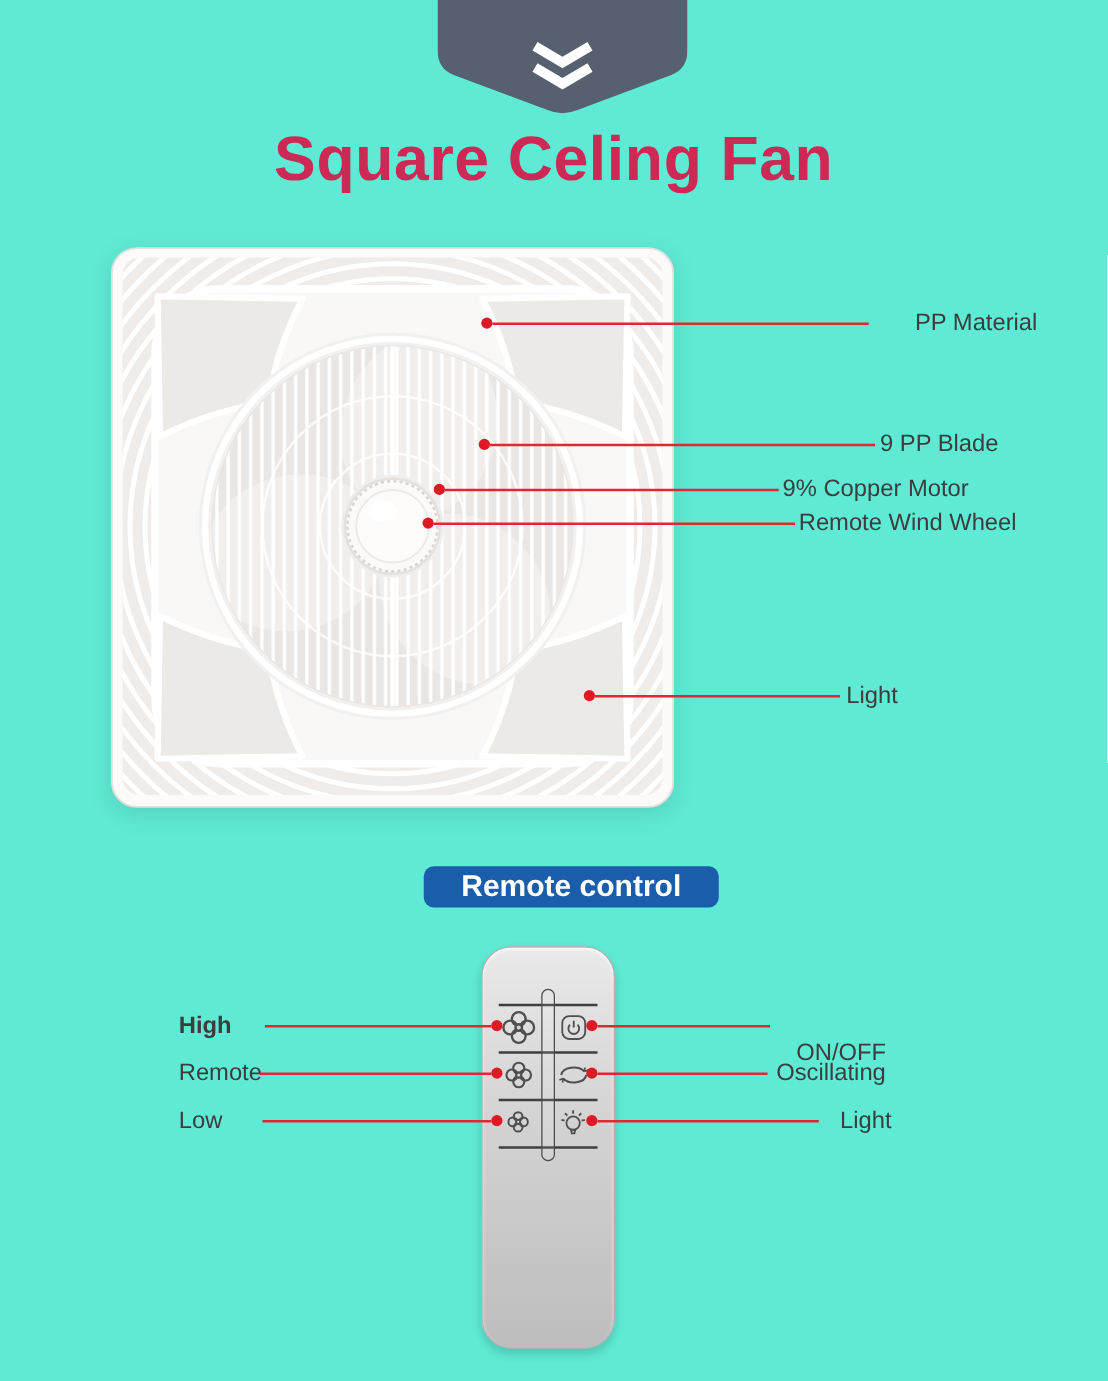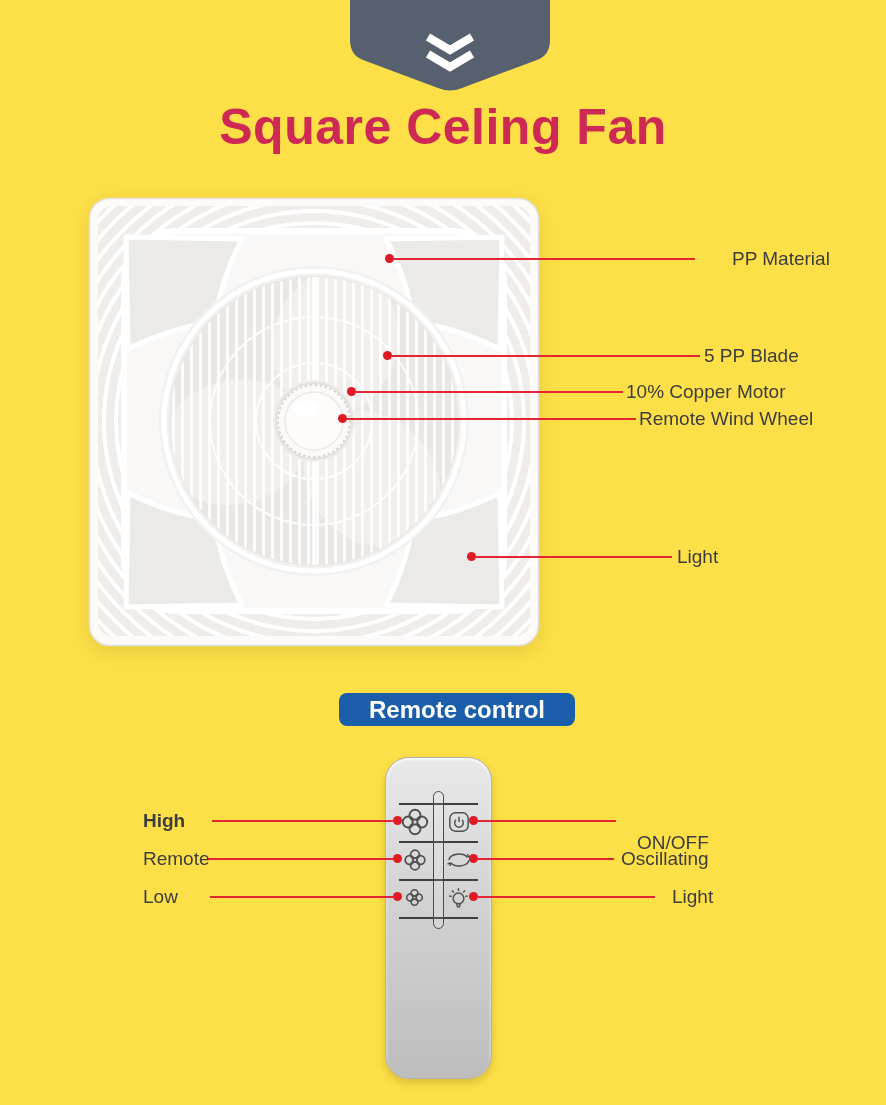--- a/index.html
+++ b/index.html
@@ -1,17 +1,17 @@
 <!DOCTYPE html>
 <html><head>
 <meta charset="utf-8">
 <style>
   html,body { margin:0; padding:0; background:#ffffff; }
   .page {
-    position:relative; width:886px; height:1105px; background:#fde047;
+    position:relative; width:886px; height:1105px; background:#5eead4;
     font-family:"Liberation Sans", sans-serif; overflow:hidden;
   }
   
   .banner { position:absolute; left:350px; top:0; width:200px; height:93px; }
   .page-title {
     position:absolute; left:0; top:98px; width:886px; text-align:center;
     font-size:50px; font-weight:bold; color:#ce2954; letter-spacing:0.5px;
   }
   
   .fan-figure { position:absolute; left:88px; top:197px; width:452px; height:450px;
@@ -126,25 +126,25 @@
       <ellipse cx="218" cy="212" rx="12" ry="8" fill="#ffffff" opacity="0.9"></ellipse>
     </g>
   </svg>
 
   <div class="dot" style="left:385px; top:254px;"></div>
   <div class="cline" style="left:394px; top:258px; width:301px;"></div>
   <div class="clabel" style="left:702px; top:259px;margin-left:30px;">PP Material</div>
 
   <div class="dot" style="left:383px; top:351px;"></div>
   <div class="cline" style="left:392px; top:355px; width:308px;"></div>
-  <div class="clabel" style="left:704px; top:356px;">5 PP Blade</div>
+  <div class="clabel" style="left:704px; top:356px;">9 PP Blade</div>
 
   <div class="dot" style="left:347px; top:387px;"></div>
   <div class="cline" style="left:356px; top:391px; width:267px;"></div>
-  <div class="clabel" style="left:626px; top:392px;">10% Copper Motor</div>
+  <div class="clabel" style="left:626px; top:392px;">9% Copper Motor</div>
 
   <div class="dot" style="left:338px; top:414px;"></div>
   <div class="cline" style="left:347px; top:418px; width:289px;"></div>
   <div class="clabel" style="left:639px; top:419px;">Remote Wind Wheel</div>
 
   <div class="dot" style="left:467px; top:552px;"></div>
   <div class="cline" style="left:476px; top:556px; width:196px;"></div>
   <div class="clabel" style="left:677px; top:557px;">Light</div>
 
   <div class="remote-heading">Remote control</div>

